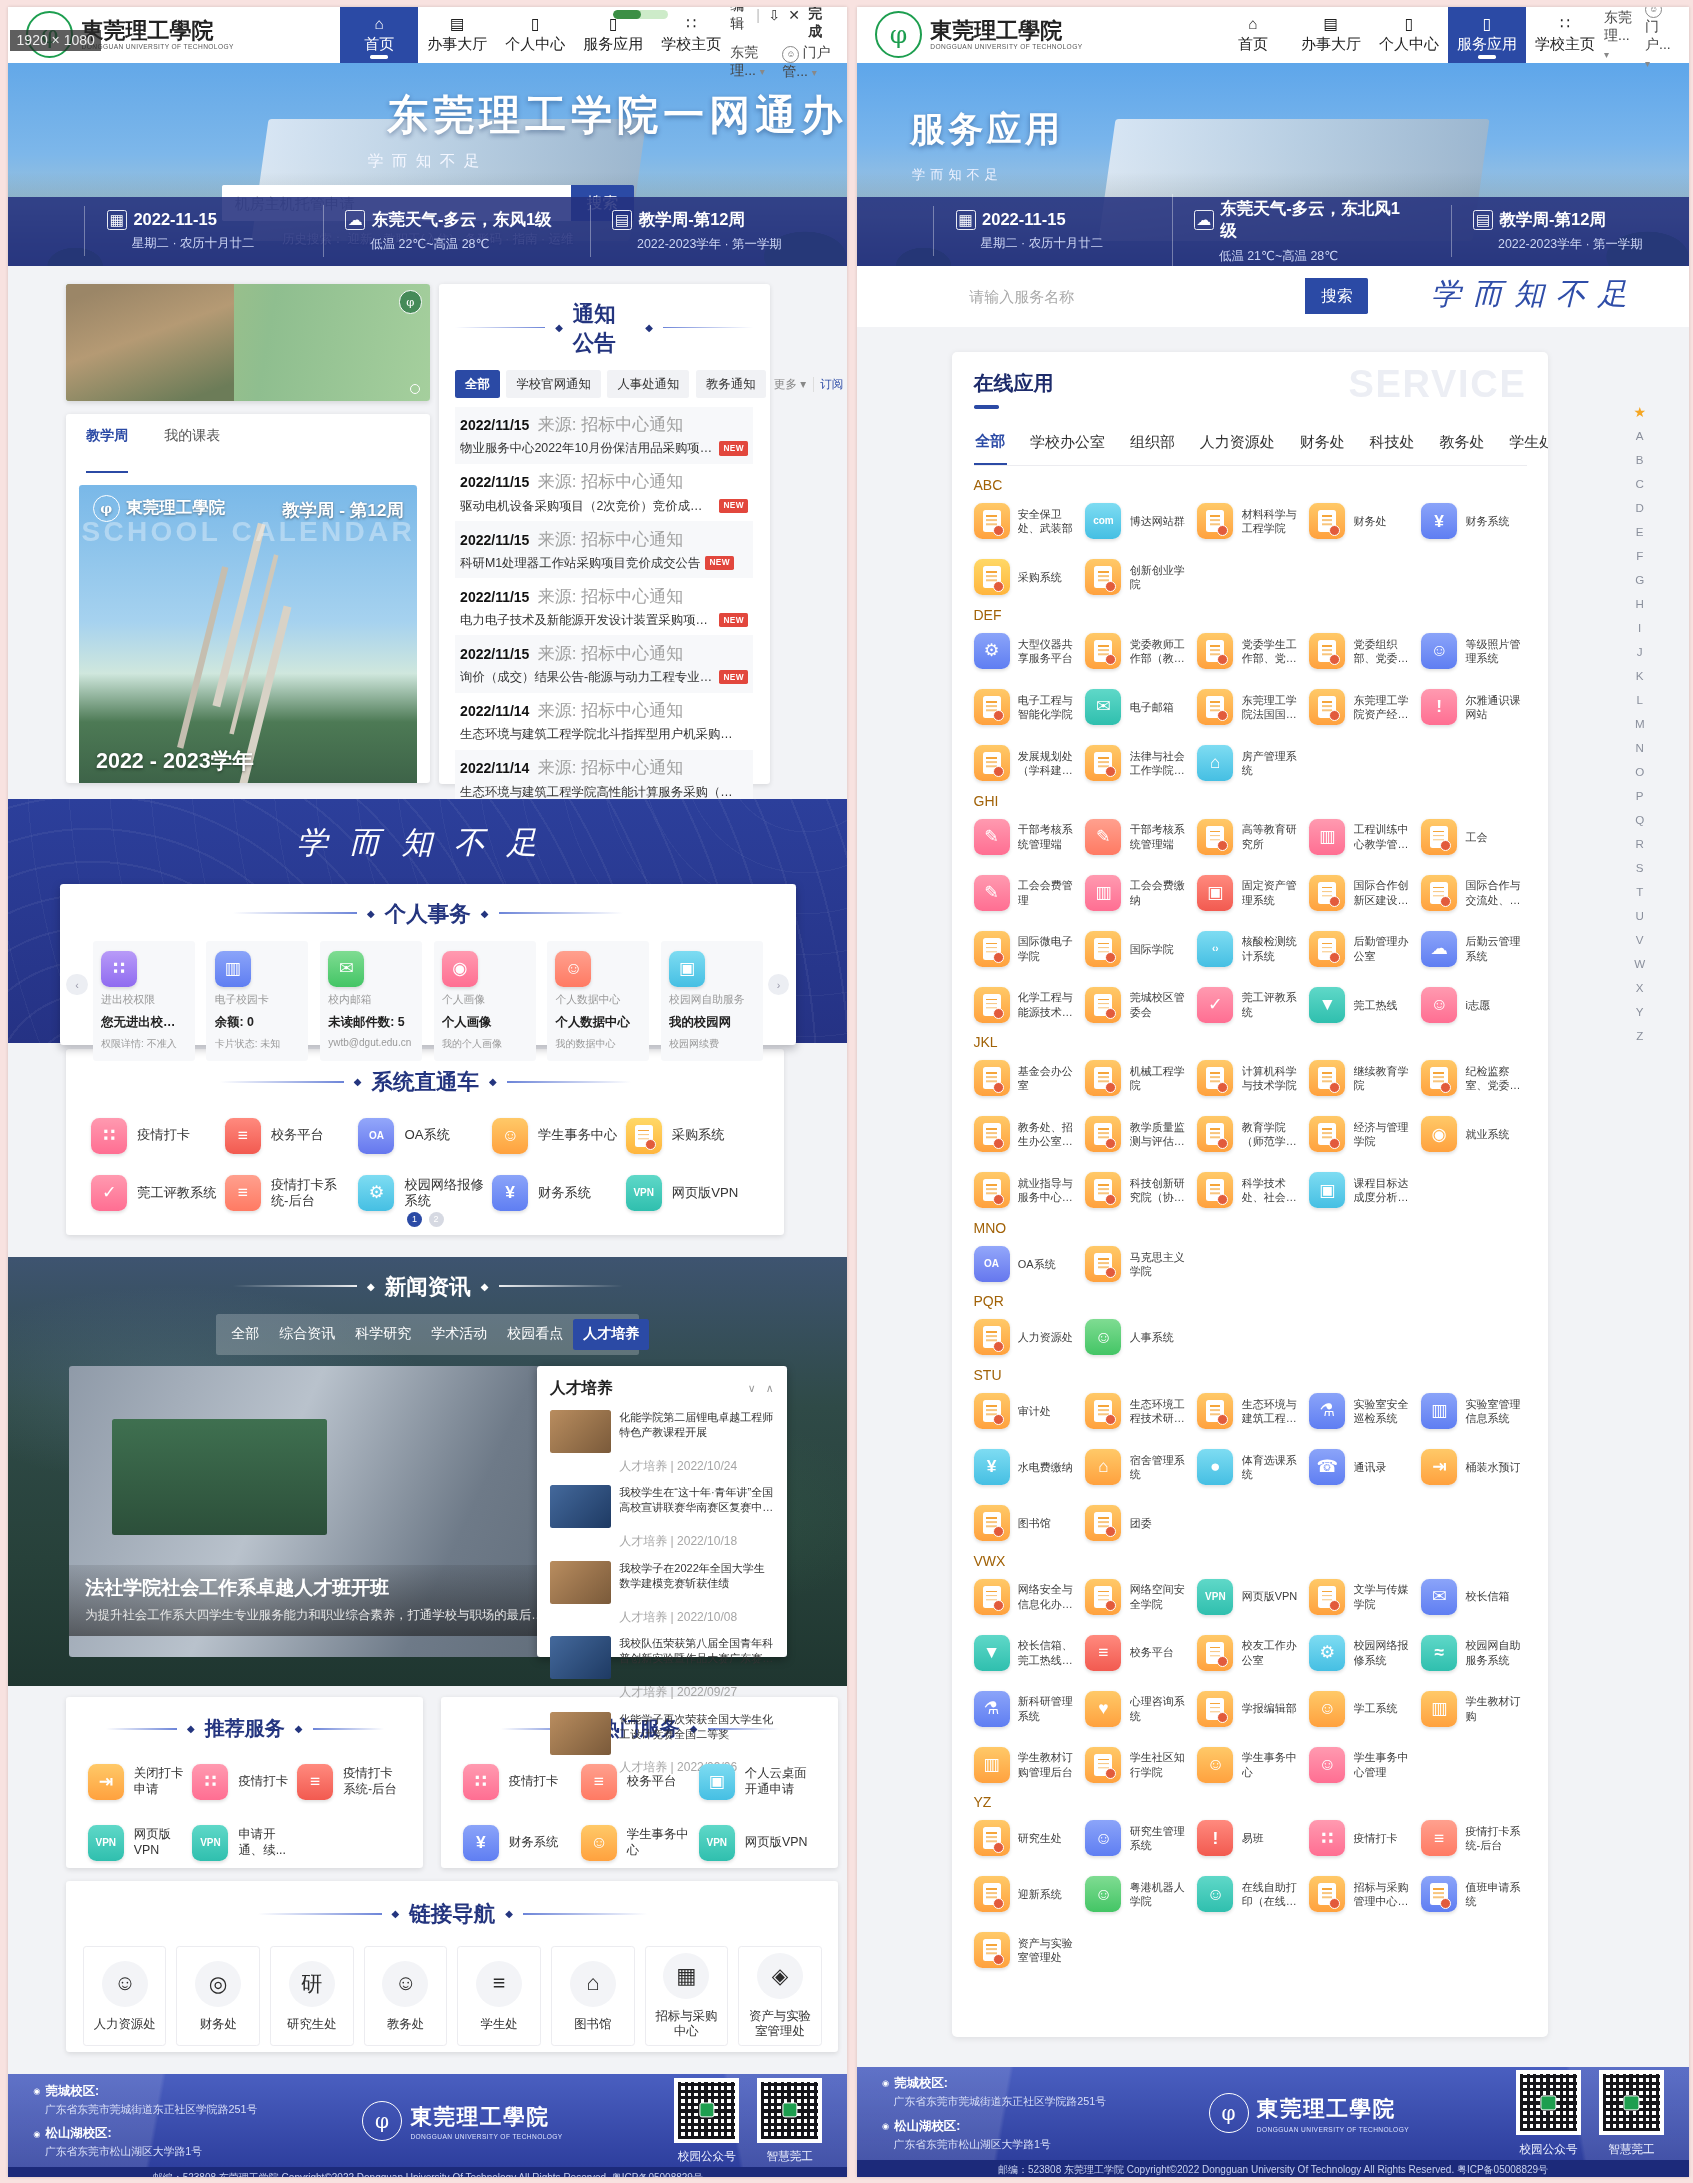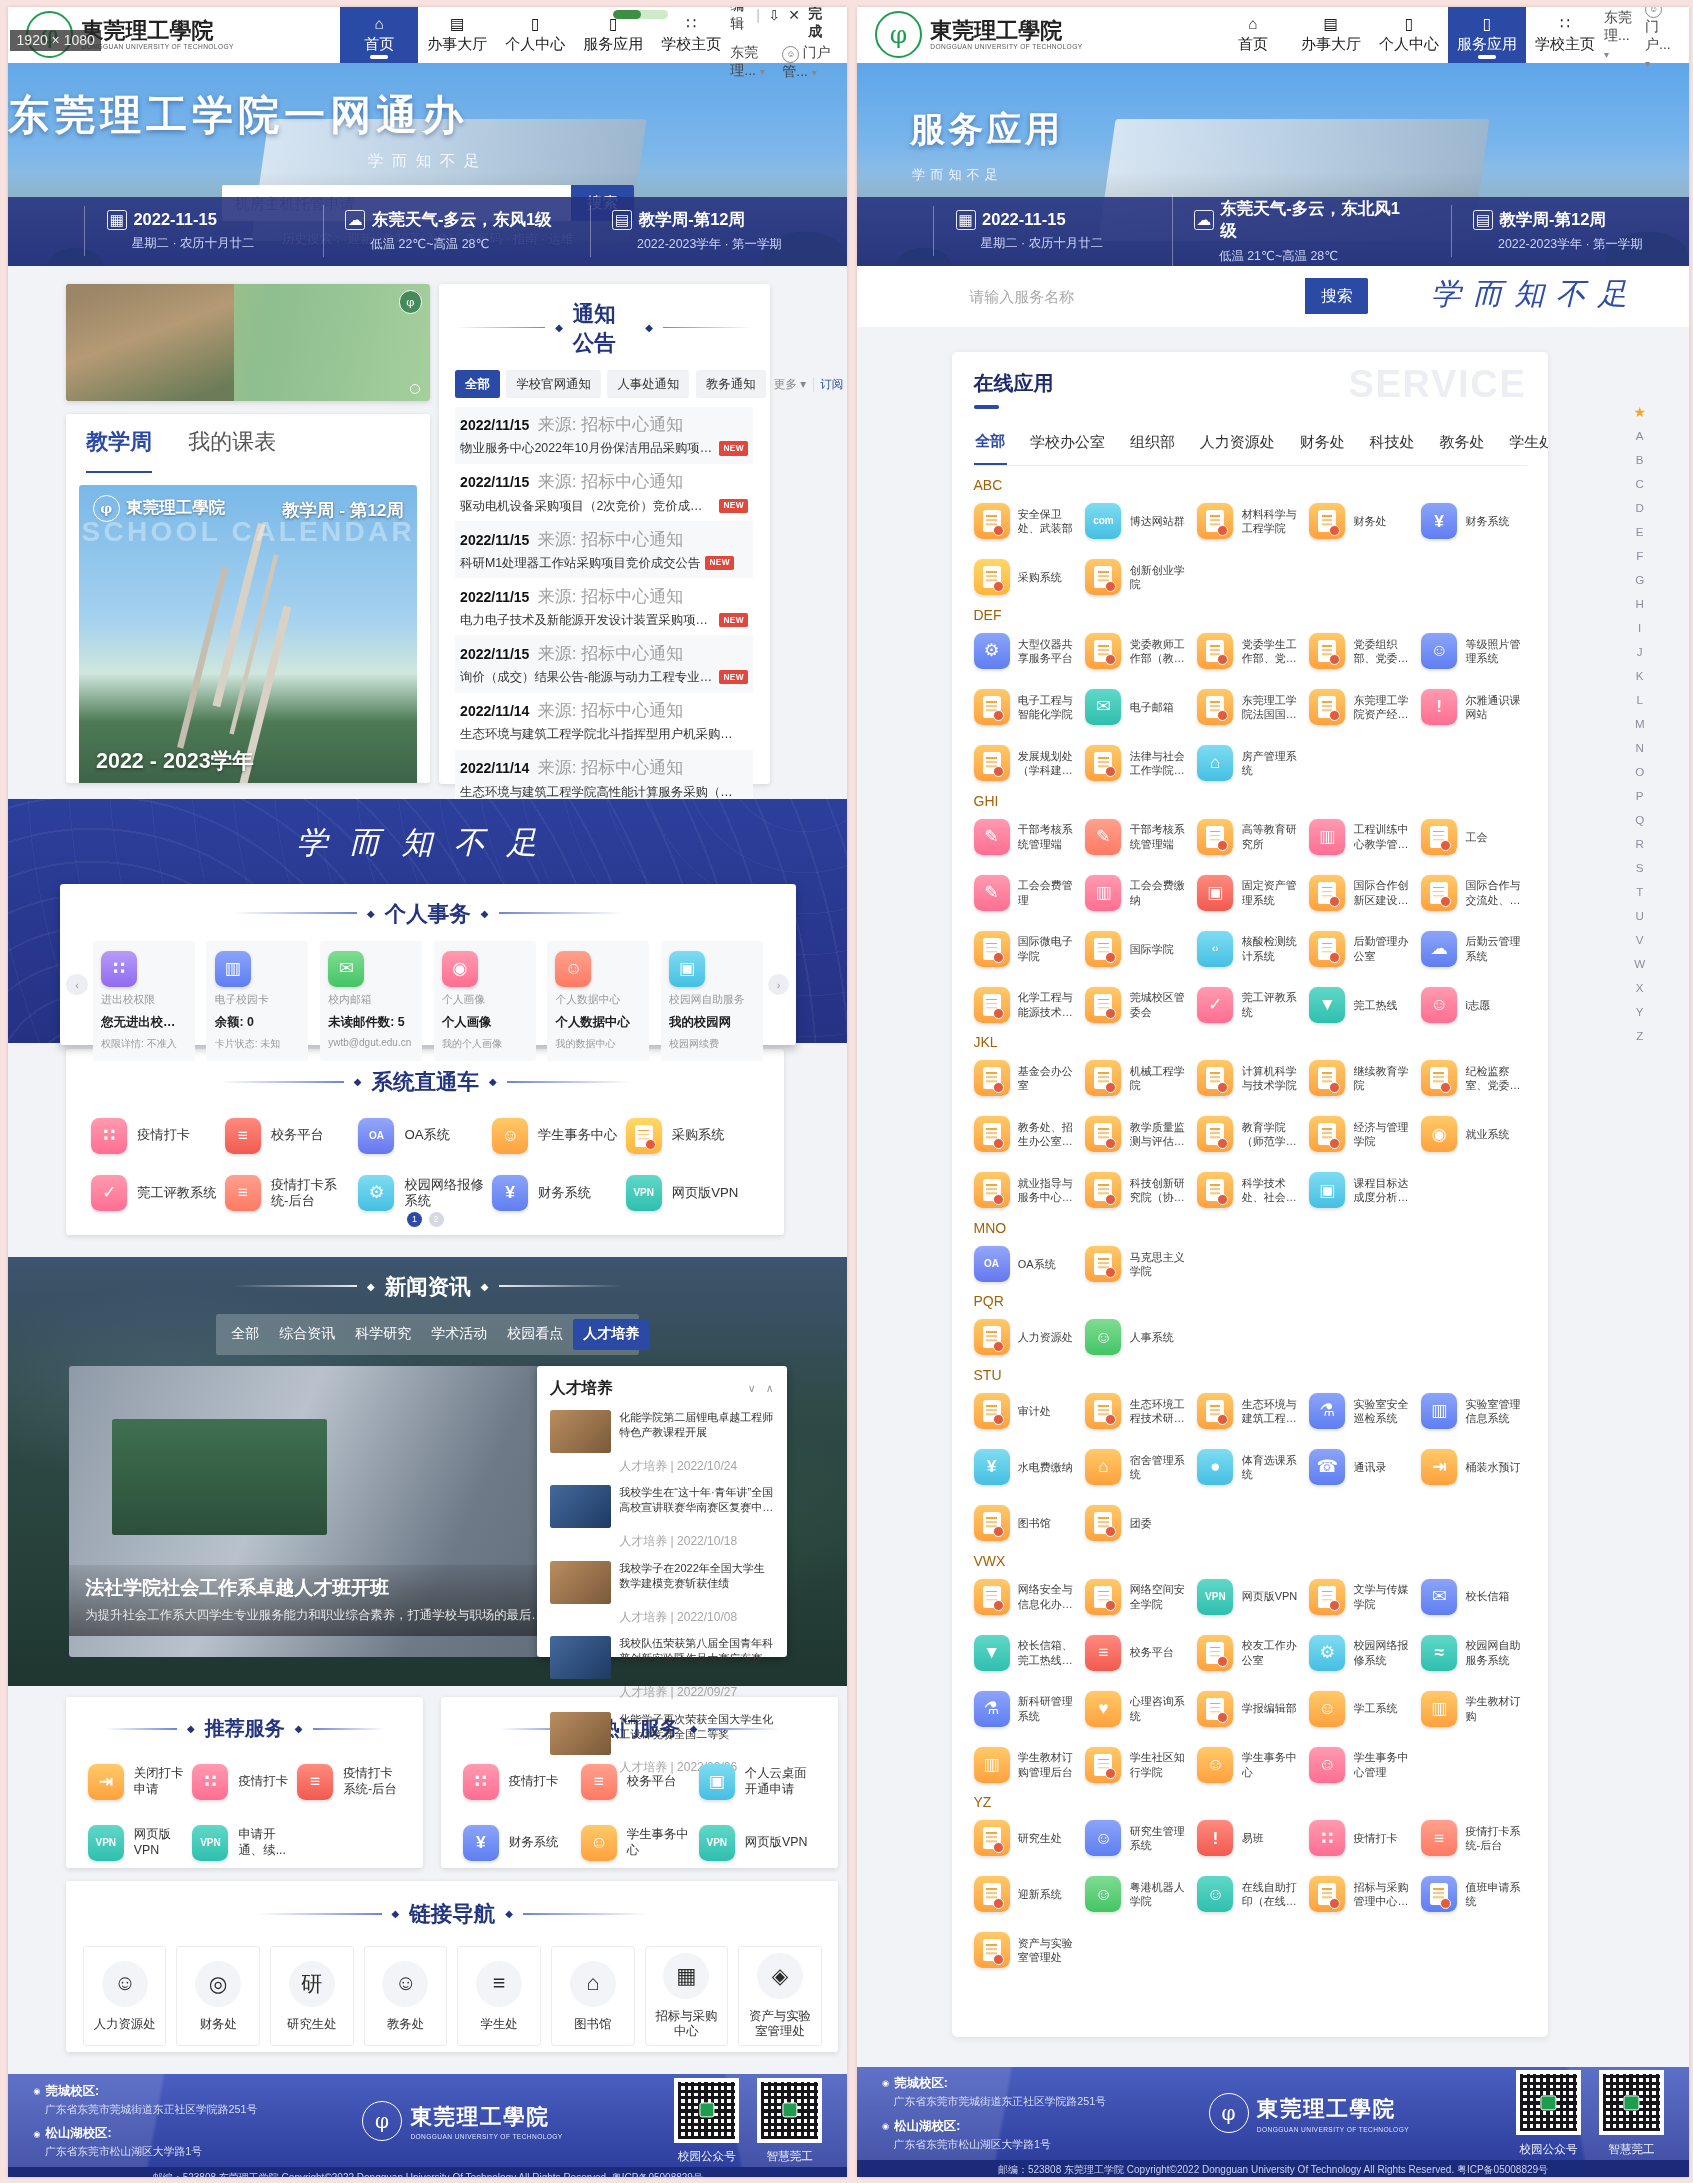--- a/index.html
+++ b/index.html
@@ -25,21 +25,21 @@
   .userrow{display:flex;align-items:center;gap:11.6px;font-size:14px;color:#444}
   .userrow .caret{font-size:10px;color:#888}
   .ucircle{width:15px;height:15px;border:0.8px solid #888;border-radius:50%;display:inline-flex;align-items:center;justify-content:center;font-size:9px;color:#666;margin-right:3.3px}
   .res-badge{position:absolute;left:1.7px;top:23px;background:rgba(40,40,40,.75);color:#eee;font-size:14px;padding:2.5px 6.6px;z-index:9}
   .rec-pill{position:absolute;left:605px;top:3.3px;width:55px;height:9px;border-radius:5px;background:#cdebc9;z-index:9;overflow:hidden}
   .rec-pill i{display:block;width:28px;height:9px;background:#3c8f45;border-radius:5px}
   
   .hero{height:203px;position:relative;overflow:hidden;background:linear-gradient(180deg,#63a8e8 0%,#7db7ea 45%,#9fc3d9 70%,#5a79b5 100%)}
   .hero::before{content:"";position:absolute;left:30%;top:28%;width:45%;height:60%;background:linear-gradient(100deg,#e8eef5 0%,#c2d2e0 50%,#9fb4c8 100%);transform:skewX(-8deg);opacity:.85;border-radius:3.3px}
   .hero::after{content:"";position:absolute;left:0;bottom:0;width:100%;height:46%;background:radial-gradient(50px 33px at 8% 100%,#2f5e3f 55%,transparent 56%),radial-gradient(74px 45px at 95% 90%,#35684a 55%,transparent 56%),linear-gradient(180deg,transparent,rgba(20,40,30,.35))}
-  .heroL-title{position:relative;z-index:2;text-align:left;color:#fff;font-size:41px;font-weight:bold;letter-spacing:5px;margin-top:25px;text-shadow:0 1.7px 5px rgba(0,30,80,.4)}
+  .heroL-title{position:relative;z-index:2;text-align:right;color:#fff;font-size:41px;font-weight:bold;letter-spacing:5px;margin-top:25px;text-shadow:0 1.7px 5px rgba(0,30,80,.4)}
   .heroL-slogan{position:relative;z-index:2;text-align:center;color:#f3f6ff;font-size:15.7px;letter-spacing:8.3px;margin-top:8.3px;font-family:"DejaVu Serif",serif}
   .searchrow{position:relative;z-index:2;display:flex;justify-content:center;margin-top:13.2px}
   .sinput{width:323px;height:36px;background:#fff;border:0;border-radius:1.7px 0 0 1.7px;padding:0 13.2px;font-size:15px;color:#333;outline:none}
   .sinput::placeholder{color:#aaa}
   .sbtn{width:63px;height:36px;background:#2b4aa5;color:#fff;border:0;font-size:15.7px;border-radius:0 1.7px 1.7px 0;cursor:pointer}
   .hotwords{position:relative;z-index:2;text-align:center;color:rgba(255,255,255,.92);font-size:12.4px;margin-top:10px;text-shadow:0 0.8px 2.5px rgba(0,0,60,.5)}
   .infobar{position:absolute;z-index:3;left:0;bottom:0;width:100%;height:69px;background:rgba(36,49,126,.88);display:flex;align-items:center;padding-left:76px;box-sizing:border-box}
   .ibitem{border-left:0.8px solid rgba(255,255,255,.35);padding:3.3px 0 3.3px 21.5px;margin-right:38px;color:#fff;min-width:178px}
   .ibmain{font-size:16.5px;font-weight:bold;display:flex;align-items:center;gap:6.6px}
   .ibmain .gi{font-size:15px;border:0.8px solid rgba(255,255,255,.9);border-radius:2.5px;width:18px;height:18px;display:inline-flex;align-items:center;justify-content:center;line-height:1}
@@ -63,21 +63,21 @@
   .colL{width:364px;flex:none;display:flex;flex-direction:column;gap:13.2px}
   .carousel{height:117px;border-radius:3.3px;position:relative;overflow:hidden;background:linear-gradient(100deg,#7ea06b 0%,#9dc08a 38%,#8fbe8f 55%,#a5cf9d 100%);box-shadow:0 1.7px 5px rgba(0,0,0,.12)}
   .carousel::before{content:"";position:absolute;left:0;top:0;width:46%;height:100%;background:linear-gradient(160deg,#9b8667 10%,#b59a74 45%,#6c7c58 90%)}
   .car-logo{position:absolute;right:8.3px;top:6.6px;width:21.5px;height:21.5px;border:1.7px solid #fff;border-radius:50%;color:#fff;font-size:11.6px;display:flex;align-items:center;justify-content:center;font-family:"DejaVu Serif",serif;background:rgba(30,110,60,.7)}
   .car-cap{position:absolute;left:0;bottom:0;width:100%;background:linear-gradient(180deg,transparent,rgba(0,0,0,.62));padding:8.3px 11.6px 6.6px;box-sizing:border-box;color:#fff}
   .car-t{font-size:15.7px;font-weight:bold;white-space:nowrap;overflow:hidden;text-overflow:ellipsis}
   .car-d{font-size:10.8px;color:#e8e8e8;margin-top:4.1px;white-space:nowrap;overflow:hidden;text-overflow:ellipsis}
   .car-dot{position:absolute;right:10px;bottom:6.6px;width:8.3px;height:8.3px;border:1.7px solid #fff;border-radius:50%}
   .schedcard{background:#fff;border-radius:3.3px;box-shadow:0 1.7px 5px rgba(0,0,0,.1);height:369px;overflow:hidden}
   .sched-tabs{display:flex;gap:36px;padding:13.2px 20px 0}
-  .stab{font-size:22px;color:#555;padding-bottom:14px;cursor:pointer}
+  .stab{font-size:14px;color:#555;padding-bottom:26px;cursor:pointer}
   .stab.active{color:#2b4aa5;font-weight:bold;border-bottom:2.5px solid #2b4aa5}
   .schedimg{margin:11.6px 13.2px;height:304px;border-radius:3.3px;position:relative;overflow:hidden;background:linear-gradient(180deg,#79b8e8 0%,#a6d2ef 45%,#cfe7dd 62%,#4d7a55 78%,#3c6147 100%)}
   .schedimg::before{content:"";position:absolute;left:46%;top:12%;width:8.3px;height:62%;background:#d8d2c6;transform:rotate(14deg);box-shadow:21.5px 25px 0 -1.7px #cfc8ba,-25px 50px 0 -0.8px #c5beb0,45px 74px 0 0 #d8d2c6}
   .si-brand{position:absolute;left:13.2px;top:10px;color:#fff;display:flex;gap:6.6px;align-items:center;font-family:"DejaVu Serif",serif;font-size:16.5px;font-weight:bold;text-shadow:0 0.8px 2.5px rgba(0,0,0,.4)}
   .si-brand .lg{width:25px;height:25px;border:1.7px solid #fff;border-radius:50%;display:flex;align-items:center;justify-content:center;font-size:13.2px}
   .si-week{position:absolute;right:13.2px;top:13.2px;color:#fff;font-size:17.4px;font-weight:bold;text-shadow:0 0.8px 2.5px rgba(0,0,0,.5)}
   .si-wm{position:absolute;left:0;right:0;top:31px;text-align:center;color:rgba(255,255,255,.35);font-size:28px;font-weight:bold;letter-spacing:3.3px;white-space:nowrap}
   .si-year{position:absolute;left:16.5px;bottom:13.2px;color:#fff;font-size:21.5px;font-weight:bold;text-shadow:0 0.8px 3.3px rgba(0,0,0,.5)}
   
   .noticecard{width:331px;background:#fff;border-radius:3.3px;box-shadow:0 1.7px 5px rgba(0,0,0,.1);padding:15px 16.5px 6.6px;box-sizing:border-box;height:500px}

